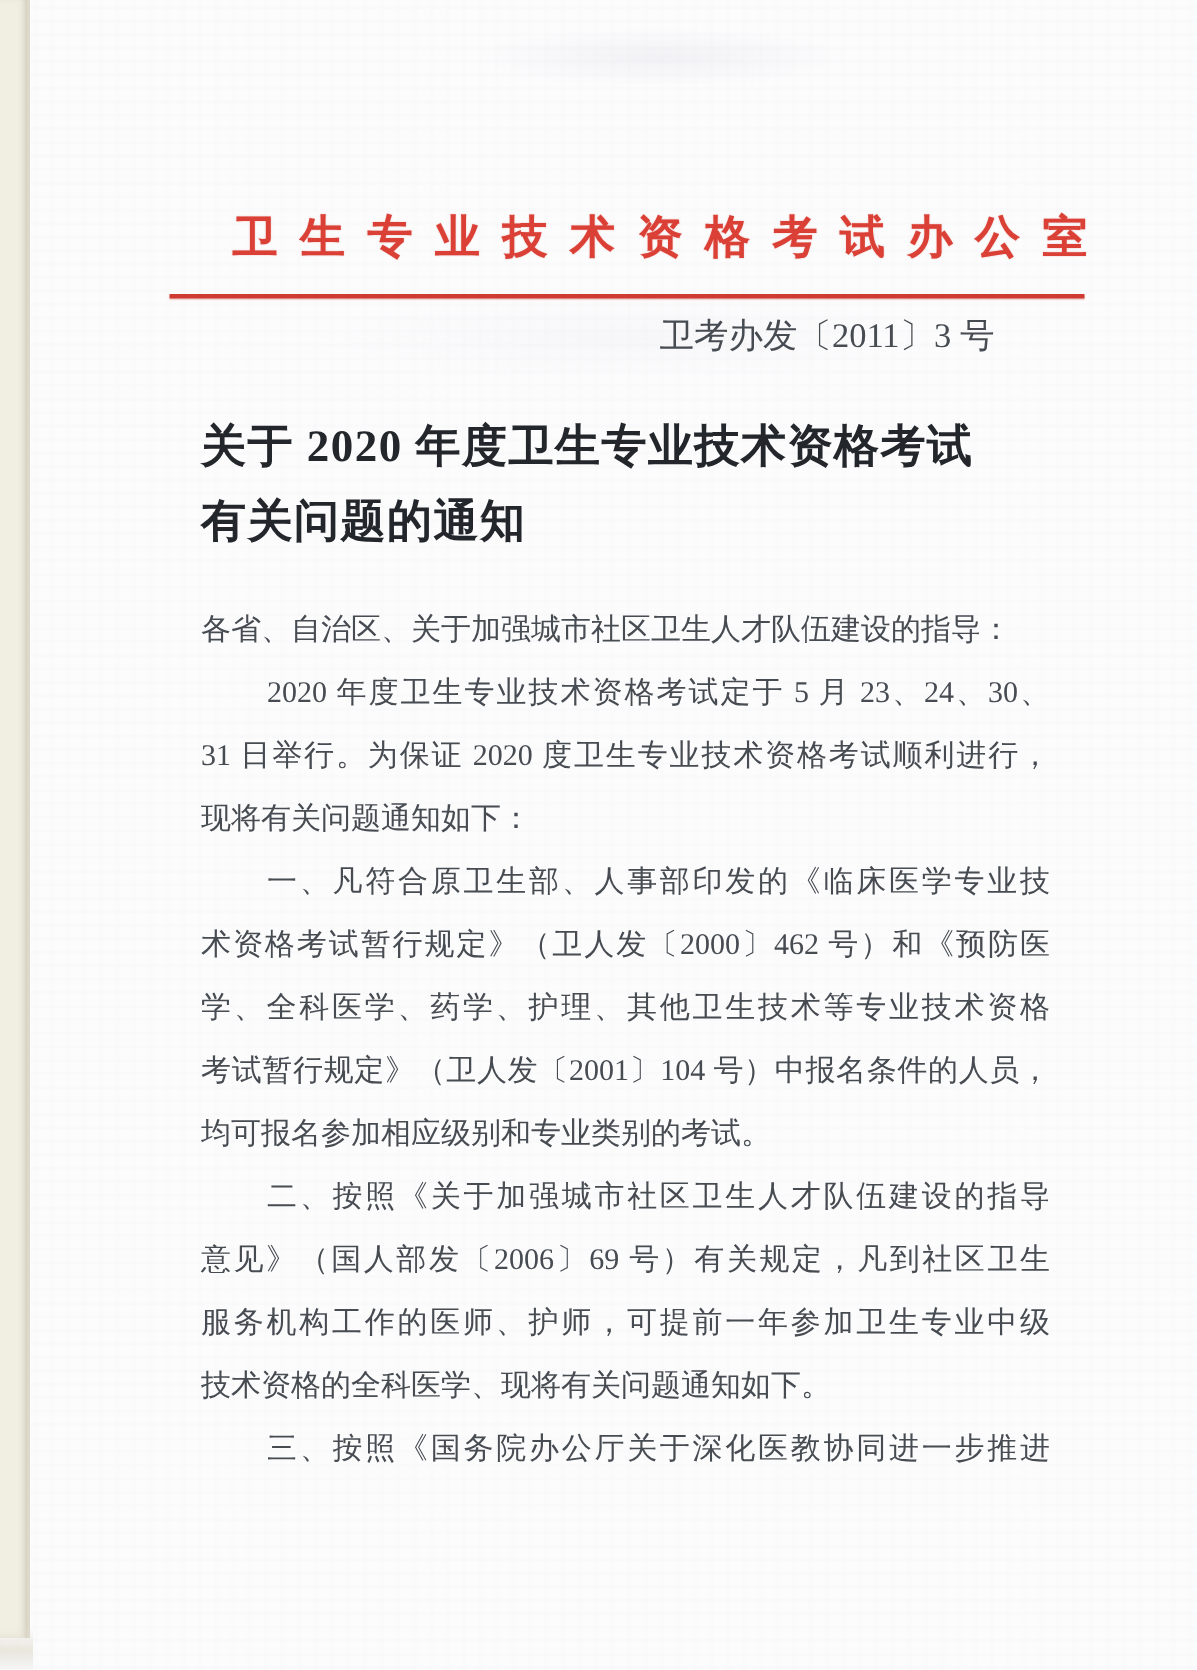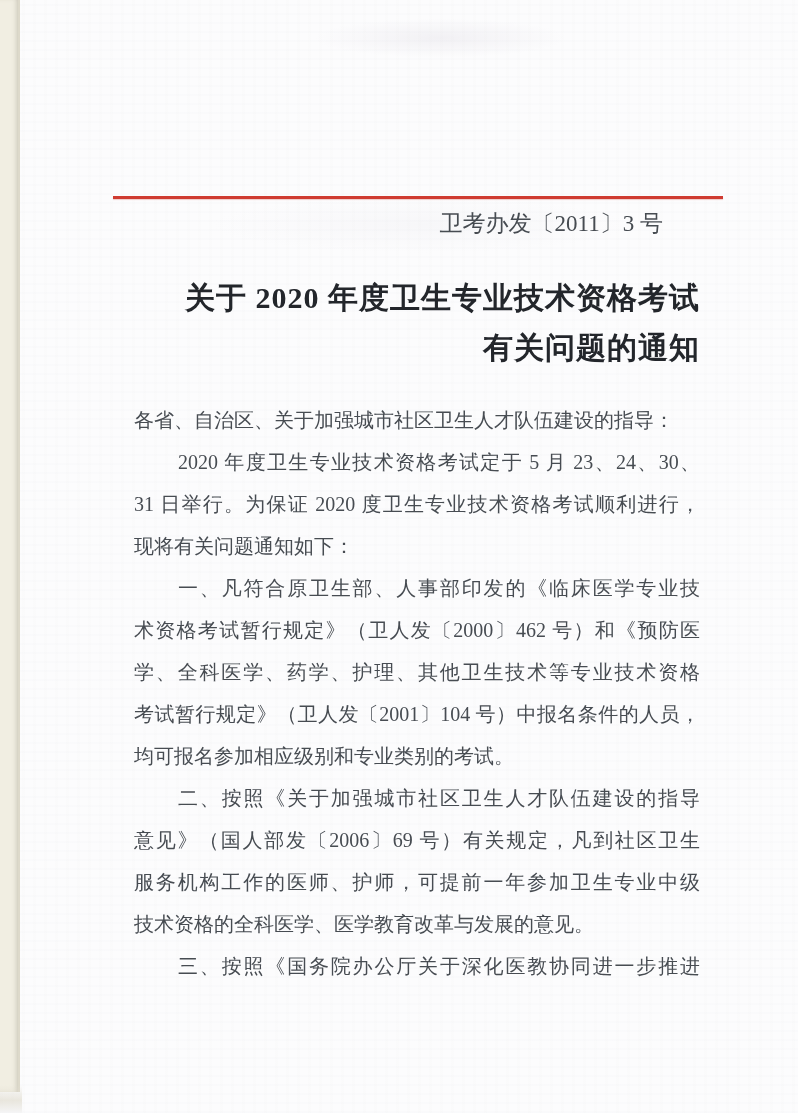--- a/index.html
+++ b/index.html
@@ -54,21 +54,21 @@
   }
   .doc-number {
     position: absolute; top: 209px; right: 135px;
     font-size: 23px; line-height: 30px;
     color: var(--body_text, #474c52);
     white-space: nowrap;
   }
   .notice-title {
     position: absolute; left: 134px; top: 273px;
     width: 566px;
-    text-align: right;
+    text-align: left;
     font-size: 30px; line-height: 50px;
     font-weight: bold;
     color: var(--title_text, #23262b);
     letter-spacing: 1px;
   }
   .body-block {
     position: absolute; left: 134px; top: 399px;
     width: 566px;
     font-size: 20px;
     color: var(--body_text, #474c52);
@@ -83,20 +83,21 @@
   .body-block .line.indent { text-indent: 44px; }
 </style>
 </head>
 <body>
 
 <div class="scan">
   <div class="scan-noise"></div>
   <div class="scan-edge"></div>
   <div class="scan-edge-fade"></div>
 
+  <div class="letterhead">卫生专业技术资格考试办公室</div>
 
   <div class="red-rule"></div>
 
   <div class="doc-number">卫考办发〔2011〕3 号</div>
 
   <div class="notice-title">
     <div>关于 2020 年度卫生专业技术资格考试</div>
     <div>有关问题的通知</div>
   </div>
 
@@ -106,16 +107,16 @@
       <div class="line fill">31 日举行。为保证 2020 度卫生专业技术资格考试顺利进行，</div>
       <div class="line">现将有关问题通知如下：</div>
       <div class="line indent fill">一、凡符合原卫生部、人事部印发的《临床医学专业技</div>
       <div class="line fill">术资格考试暂行规定》（卫人发〔2000〕462 号）和《预防医</div>
       <div class="line fill">学、全科医学、药学、护理、其他卫生技术等专业技术资格</div>
       <div class="line fill">考试暂行规定》（卫人发〔2001〕104 号）中报名条件的人员，</div>
       <div class="line">均可报名参加相应级别和专业类别的考试。</div>
       <div class="line indent fill">二、按照《关于加强城市社区卫生人才队伍建设的指导</div>
       <div class="line fill">意见》（国人部发〔2006〕69 号）有关规定，凡到社区卫生</div>
       <div class="line fill">服务机构工作的医师、护师，可提前一年参加卫生专业中级</div>
-      <div class="line">技术资格的全科医学、医学教育改革与发展的意见。</div>
+      <div class="line">技术资格的全科医学、现将有关问题通知如下。</div>
       <div class="line indent fill">三、按照《国务院办公厅关于深化医教协同进一步推进</div>
     </div>
 </div>
 
 </body></html>

